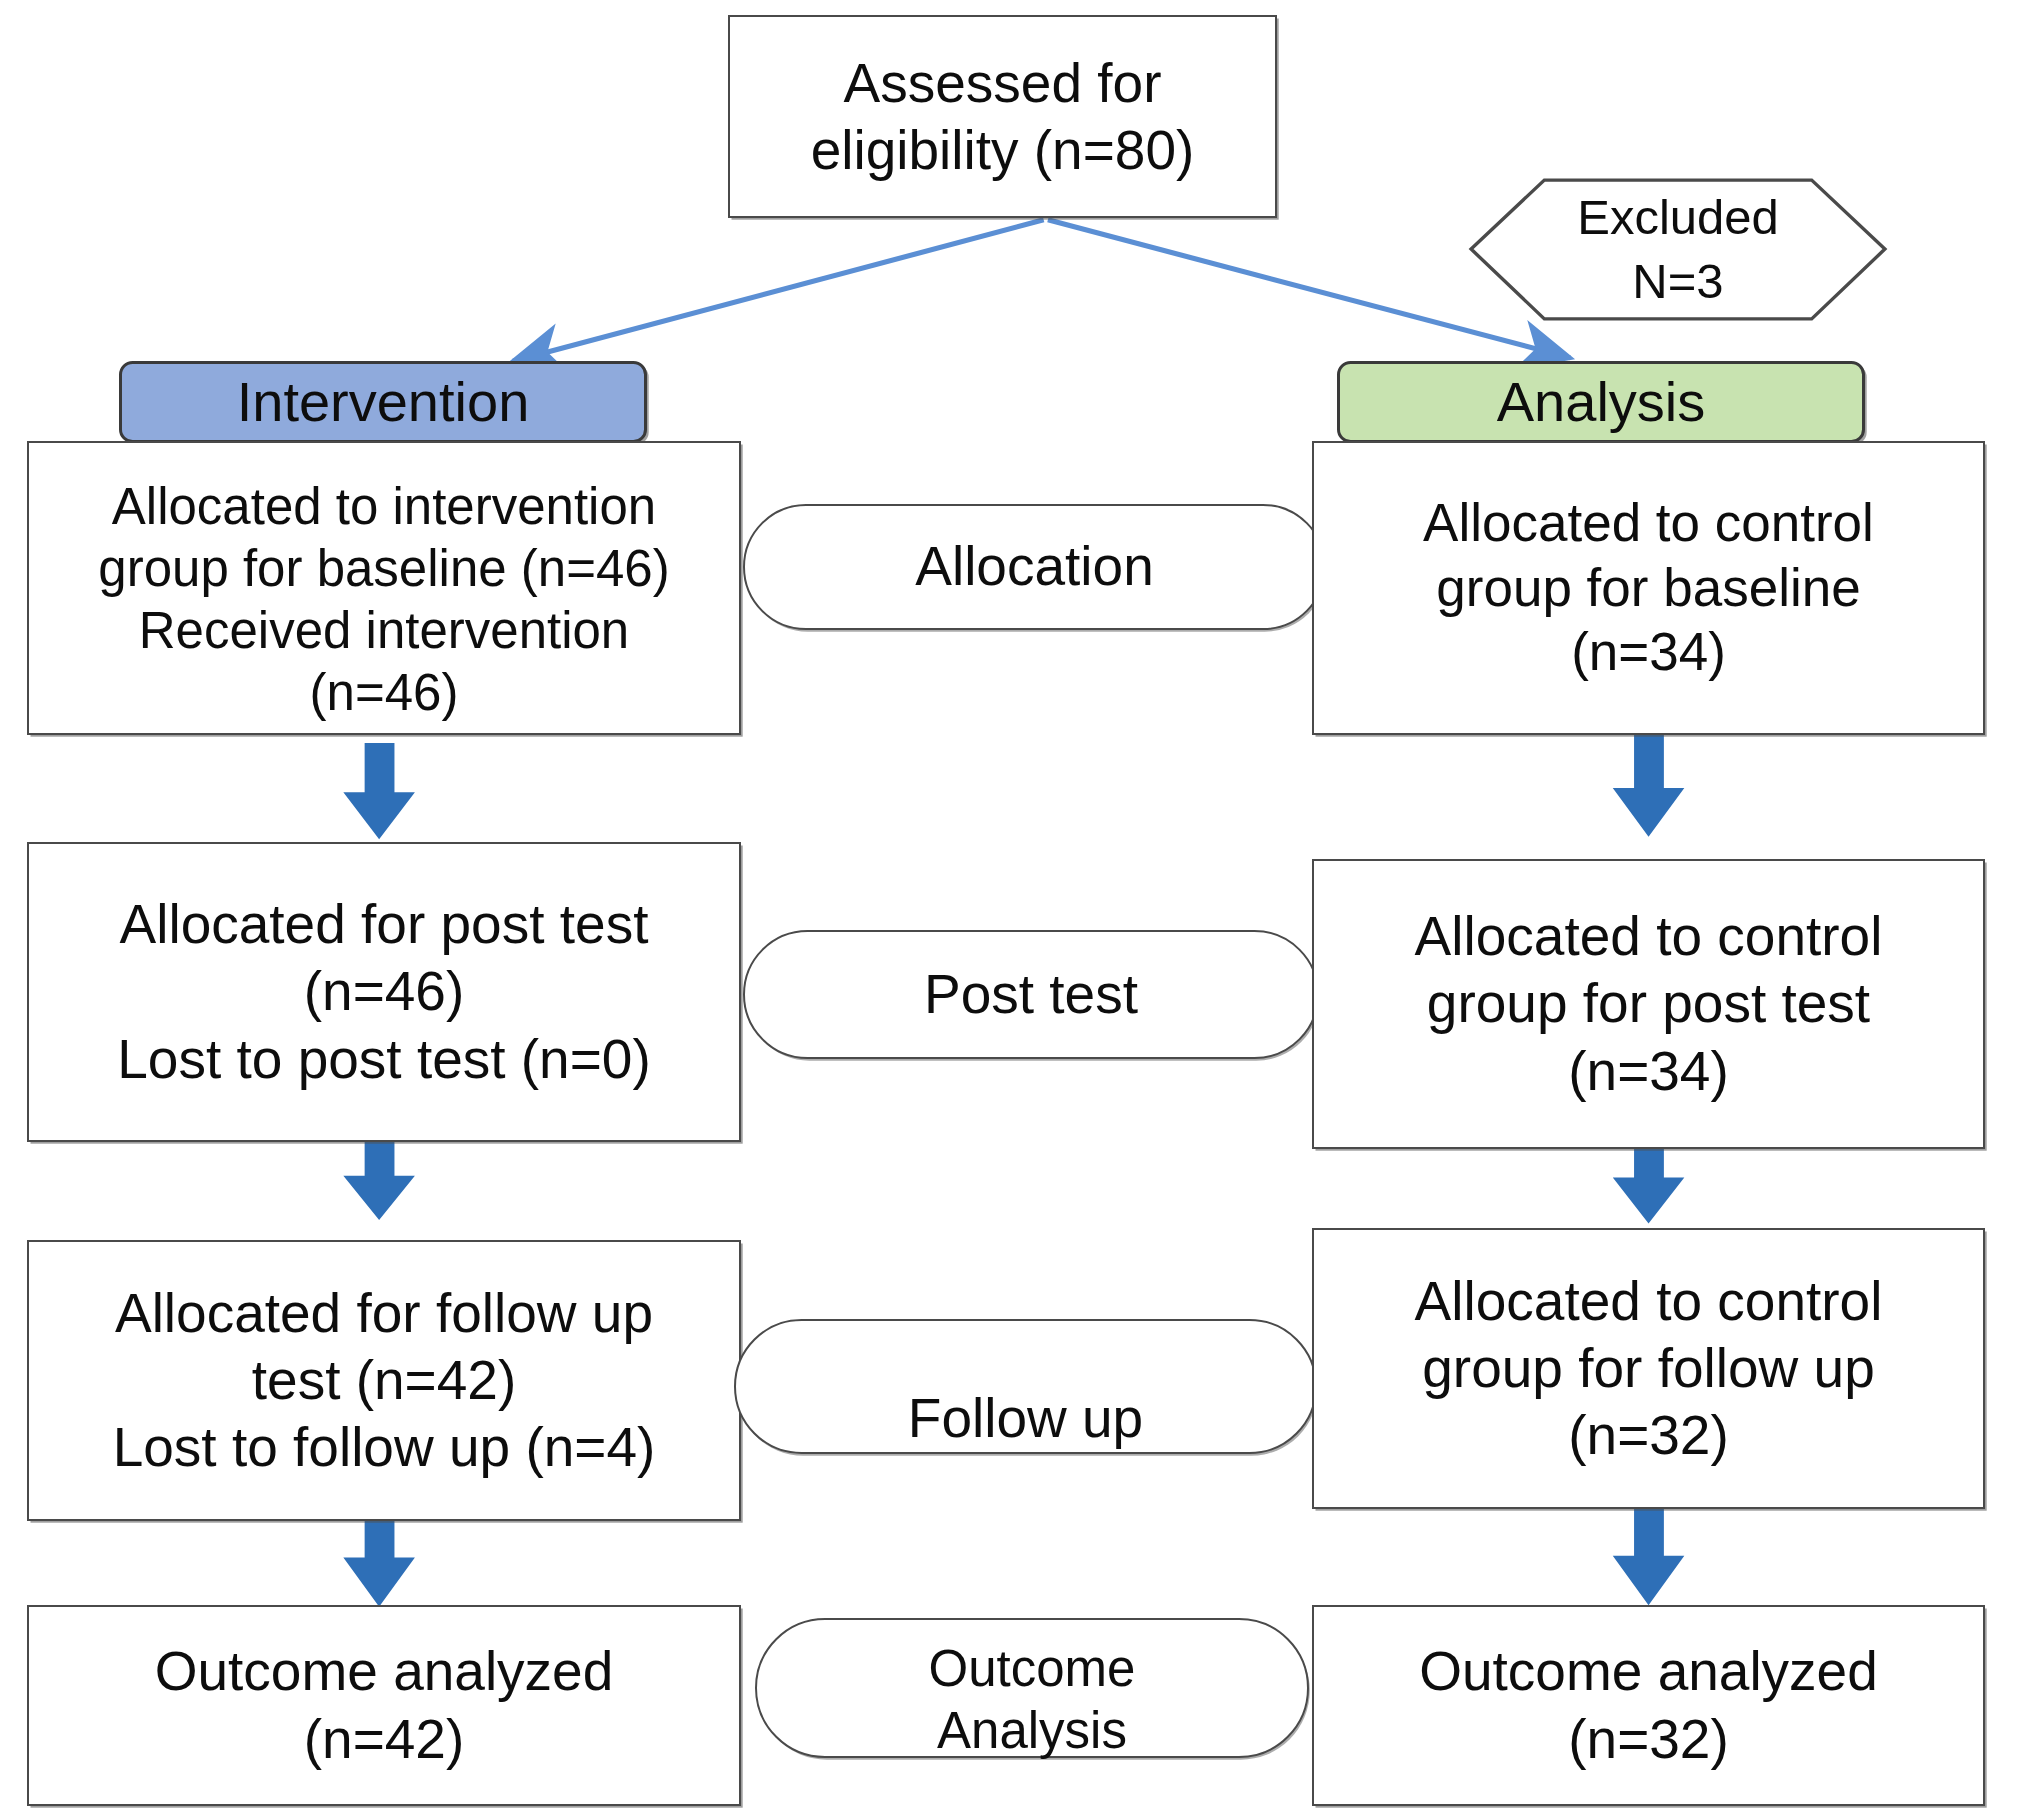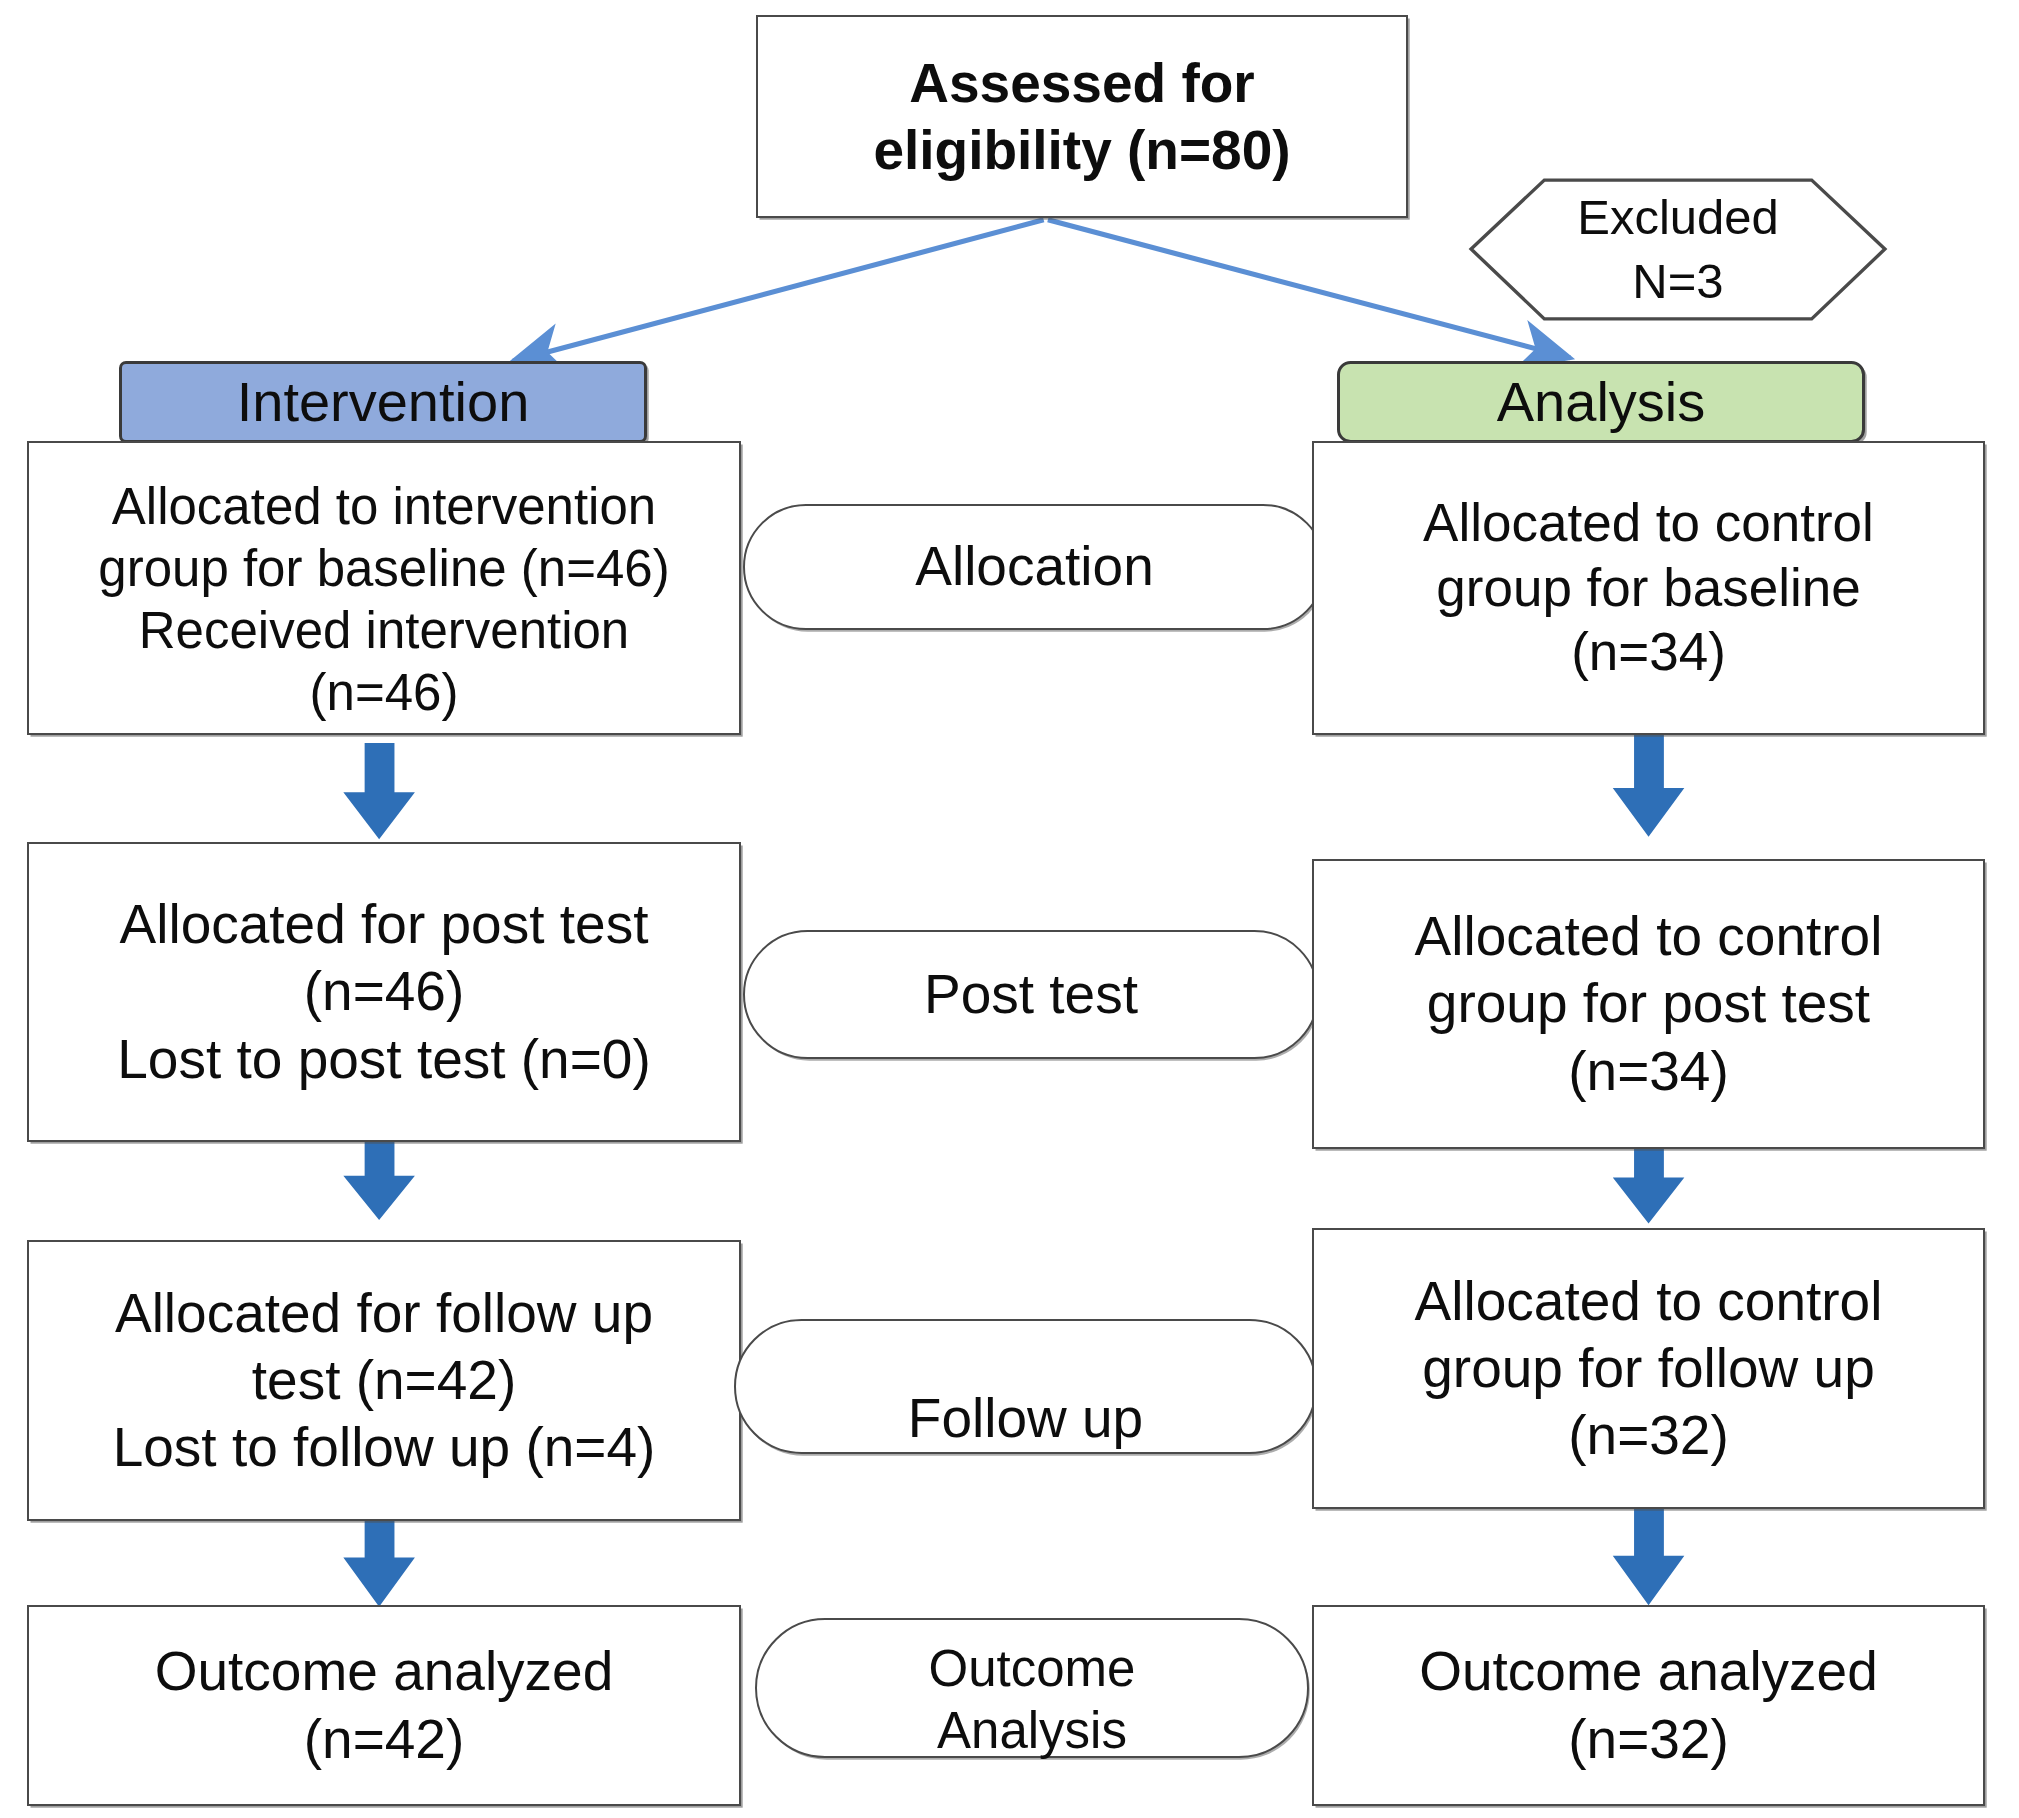--- a/index.html
+++ b/index.html
@@ -107,34 +107,34 @@
       <path d="M1918,862 L1953,862 L1953,925 L1977,925 L1935,982 L1893,925 L1918,925 Z"></path>
     </g>
     <g fill="#2E6FB7">
       <path d="M1918,1338 L1953,1338 L1953,1382 L1977,1382 L1935,1436 L1893,1382 L1918,1382 Z"></path>
     </g>
     <g fill="#2E6FB7">
       <path d="M1918,1760 L1953,1760 L1953,1826 L1977,1826 L1935,1884 L1893,1826 L1918,1826 Z"></path>
     </g>
   </svg>
 
-  <div class="node rect" style="left:756px; top:15.3px; width:652px; height:203px;font-weight:bold;">
+  <div class="node rect" style="left:728px; top:15.3px; width:549px; height:203px;">
     <span class="txt f-64">Assessed for
 eligibility (n=80)</span>
   </div>
 
   <div class="hexwrap" style="left:1401px; top:175px; width:554px; height:149px;">
     <svg width="554" height="149" viewBox="0 0 650 175">
       <polygon points="82,87 168,6 482,6 568,87 482,169 168,169" fill="#ffffff" stroke="#4a4a4a" stroke-width="4"></polygon>
     </svg>
     <span class="hextext f-58">Excluded
 N=3</span>
   </div>
 
-  <div class="node banner intervention" style="left:119px; top:361px; width:528px; height:82px;border-radius:7px;">
+  <div class="node banner intervention" style="left:119px; top:361px; width:528px; height:82px;">
     <span class="txt f-66">Intervention</span>
   </div>
 
   <div class="node banner control" style="left:1337px; top:361px; width:528px; height:82px;">
     <span class="txt f-66">Analysis</span>
   </div>
 
   <div class="node rect" style="left:27px; top:441px; width:714px; height:294px;">
     <span class="txt f-60">Allocated to intervention
 group for baseline  (n=46)

